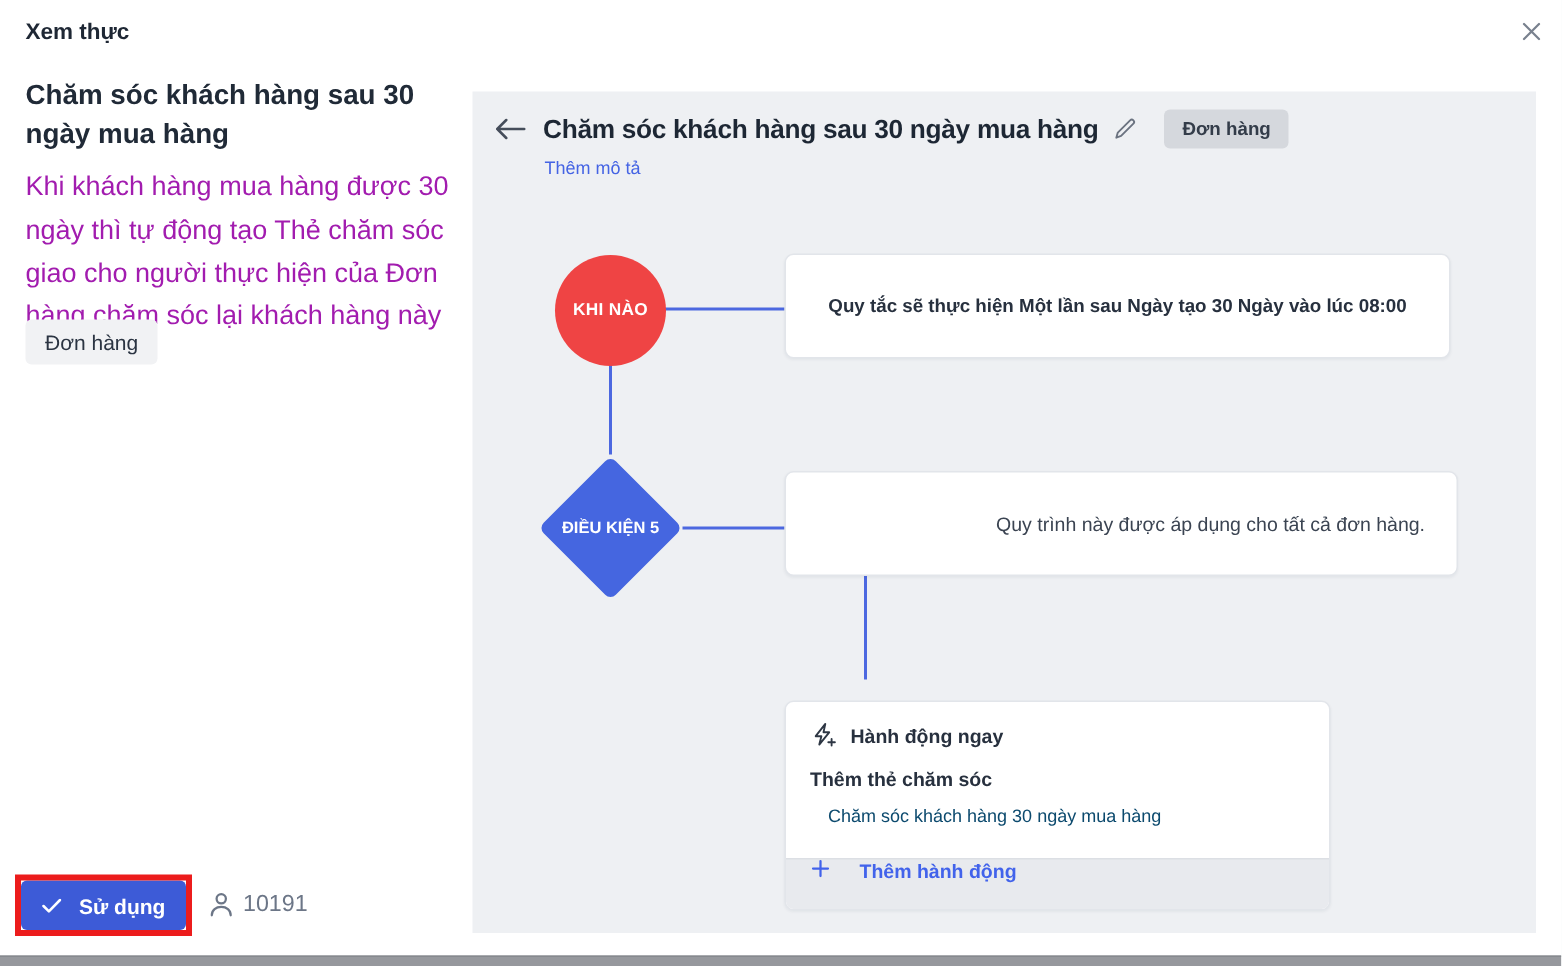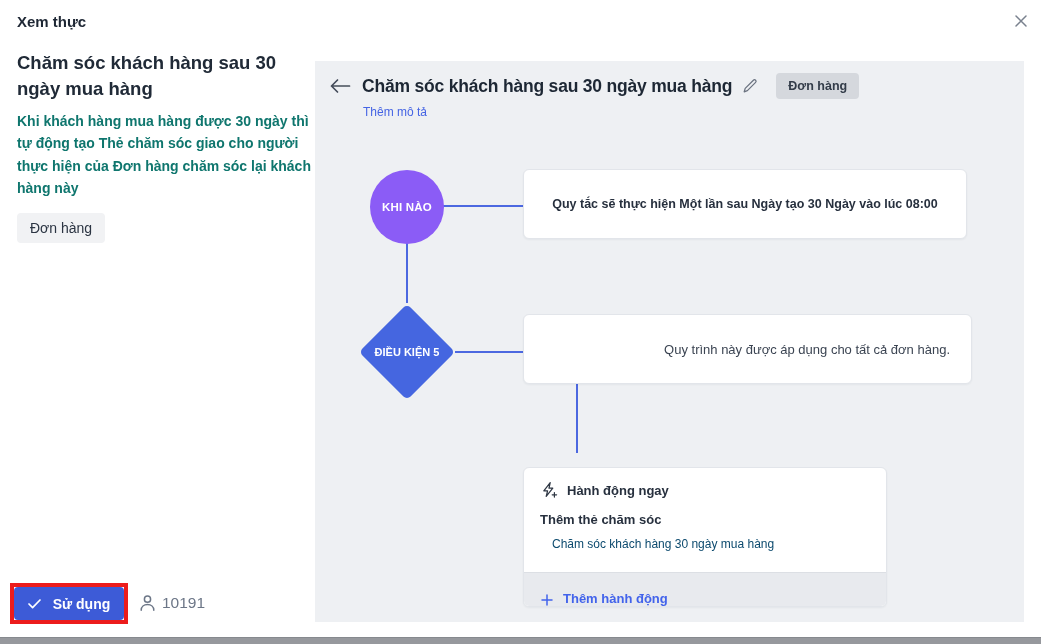--- a/index.html
+++ b/index.html
@@ -11,21 +11,21 @@
   }
   .abs { position:absolute; }
 
   
   .bottom-strip { left:0; bottom:0; width:1041px; height:7px; background:#96989d; border-top:1px solid #86898e; }
   .close-btn { left:1008px; top:8px; width:26px; height:26px; display:flex; align-items:center; justify-content:center; cursor:pointer; }
 
   
   .modal-title { left:17px; top:13px; font-size:15px; font-weight:700; color:#1e2734; }
   .panel-heading { left:17px; top:50px; width:296px; font-size:18.5px; font-weight:700; color:#202a37; line-height:1.4; }
-  .panel-desc { left:17px; top:110px; width:300px; font-size:14px; color:#0f766e; line-height:1.6;font-weight:bold; }
+  .panel-desc { left:17px; top:110px; width:300px; font-size:18px; color:#a21caf; line-height:1.6; }
   .panel-tag { left:17px; top:213px; display:inline-block; padding:7px 13px; background:#f1f2f4; border-radius:4px; font-size:14px; color:#2b3442; }
 
   .annotation-box { left:10px; top:583px; width:118px; height:41px; border:4px solid #ec1c1c; pointer-events:none; z-index:5; }
   .use-button {
     left:14px; top:587px; width:110px; height:33px; background:#3d5bd7; border:none; border-radius:4px;
     color:#ffffff; font-size:14px; font-weight:700; display:flex; align-items:center; justify-content:center; gap:12px;
     font-family:inherit; cursor:pointer;
   }
   .usage { left:139px; top:594px; display:flex; align-items:center; gap:6px; color:#6c7687; font-size:15.5px; }
 
@@ -34,21 +34,21 @@
   .back-arrow { left:14px; top:17px; width:24px; height:18px; cursor:pointer; }
   .canvas-header { left:47px; top:12px; display:flex; align-items:center; gap:10px; }
   .canvas-title { font-size:17.5px; font-weight:700; color:#1d2734; letter-spacing:-0.2px; }
   .edit-icon { display:flex; cursor:pointer; }
   .canvas-badge { margin-left:8px; background:#d5d8dd; border-radius:4px; padding:6px 12px; font-size:12.5px; font-weight:700; color:#333c49; }
   .add-desc { left:48px; top:44px; font-size:12px; color:#4564e4; cursor:pointer; }
 
   
   .connector { background:#4c68e0; }
   .node-circle {
-    left:55px; top:109px; width:74px; height:74px; border-radius:50%; background:#8b5cf6;
+    left:55px; top:109px; width:74px; height:74px; border-radius:50%; background:#ef4444;
     display:flex; align-items:center; justify-content:center; color:#fff; font-size:11.5px; font-weight:700;
     letter-spacing:.2px; cursor:pointer; z-index:2;
   }
   .hline1 { left:128px; top:144px; width:80px; height:2px; }
   .vline1 { left:91px; top:182px; width:2px; height:60px; }
   .diamond-wrap { left:44px; top:241px; width:96px; height:100px; cursor:pointer; z-index:2; }
   .diamond-shape { position:absolute; left:14px; top:16px; width:68px; height:68px; background:#4566e0; transform:rotate(45deg); border-radius:5px; }
   .diamond-label { position:absolute; inset:0; display:flex; align-items:center; justify-content:center; color:#fff; font-size:11px; font-weight:700; }
   .hline2 { left:140px; top:290px; width:68px; height:2px; }
   .vline2 { left:261px; top:322px; width:2px; height:70px; }
@@ -61,21 +61,21 @@
     font-size:12.5px; font-weight:700; color:#27303e; white-space:nowrap;justify-content:center; }
   .card-condition { left:208px; top:253px; width:449px; height:70px; display:flex; align-items:center; padding:0 21px;
     font-size:13px; font-weight:400; color:#3b4452;justify-content:flex-end; }
 
   .action-card { left:208px; top:406px; width:364px; height:140px; overflow:hidden; }
   .action-header { position:absolute; left:16px; top:13px; display:flex; gap:9px; align-items:center; font-size:13px; font-weight:700; color:#27303e; }
   .action-title { position:absolute; left:16px; top:44px; font-size:13px; font-weight:700; color:#27303e; }
   .action-desc { position:absolute; left:16px; top:69px; font-size:12px; color:#0c4a6e;margin-left:12px; }
   .action-footer {
     position:absolute; left:0; right:0; bottom:0; height:34px; background:#e8eaee; border-top:1px solid #dcdfe4;
-    display:flex; align-items:flex-end; gap:10px; padding:0 17px; color:#4263eb; font-size:13px; font-weight:600; cursor:pointer;
+    display:flex; align-items:flex-start; gap:20px; padding:0 17px; color:#4263eb; font-size:13px; font-weight:600; cursor:pointer;
   }
 </style>
 </head>
 <body>
 
 <div id="screen">
 
   <div class="abs modal-title">Xem thực</div>
 
   <div class="abs close-btn">

